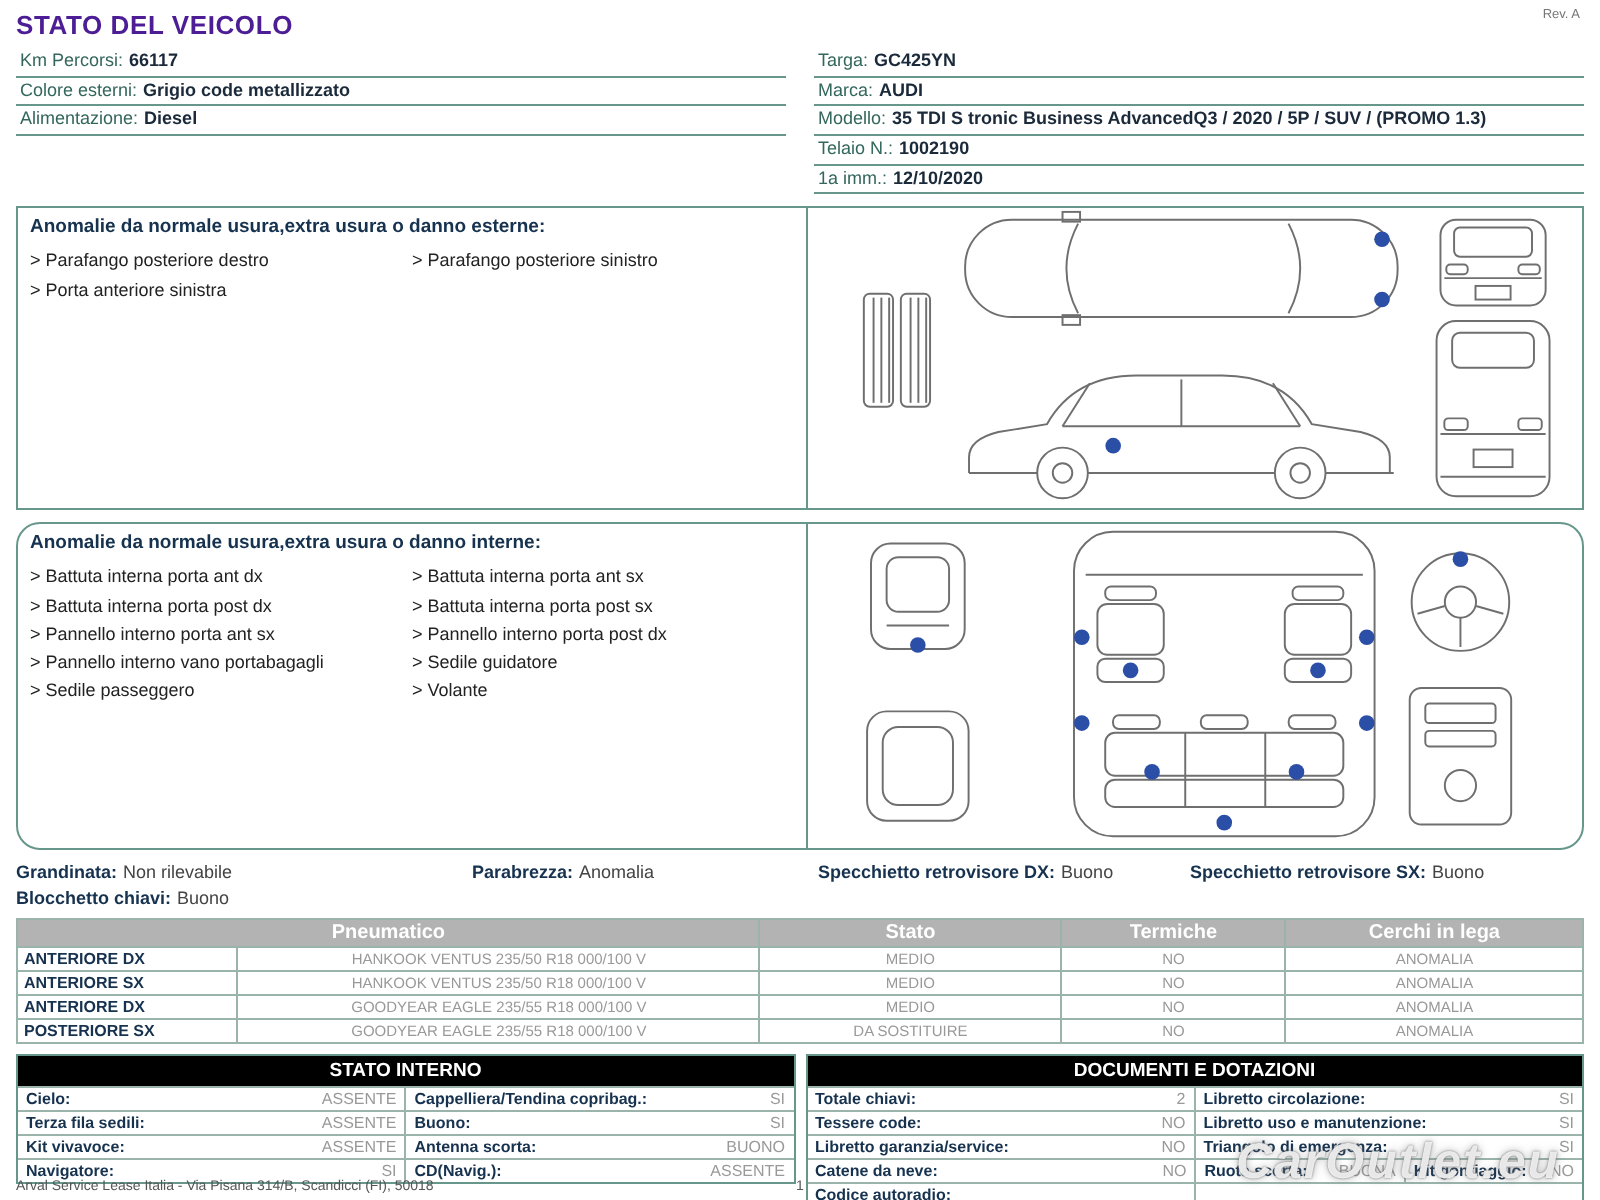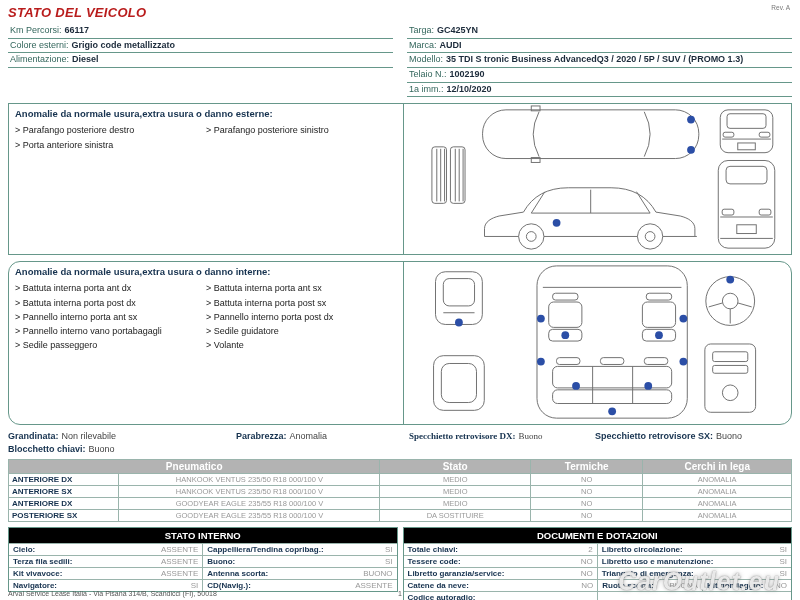--- a/index.html
+++ b/index.html
@@ -4,21 +4,21 @@
 <style>
   * { box-sizing: border-box; }
   html,body { margin:0; padding:0; }
   body {
     width:800px; height:600px; overflow:hidden; position:relative;
     background:#fff; color:#333;
     font-family:"Liberation Sans", sans-serif;
   }
   .page { padding:5px 8px; position:relative; }
 
-  .doc-title { color:#b91c1c; font-size:13px; font-weight:bold; letter-spacing:.3px;font-style:italic; }
+  .doc-title { color:#4c1d95; font-size:13px; font-weight:bold; letter-spacing:.3px; }
   .rev { position:absolute; top:4px; right:10px; font-size:6.5px; color:#777; }
 
   .head-grid { display:flex; gap:14px; margin-top:4px; }
   .head-col { flex:1; min-width:0; }
   .frow { display:flex; flex-wrap:wrap; gap:3px; border-bottom:1px solid #66978a; padding:1px 2px; font-size:9px; line-height:1.3; }
   .flabel { color:#33665c; }
   .fval { font-weight:bold; color:#1b2a3a; }
 
   .section { border:1px solid #66978a; margin-top:6px; display:flex; }
   .section.ext { height:152px; }
@@ -29,21 +29,21 @@
   .sec-heading { font-weight:bold; font-size:9.5px; color:#16324f; margin-bottom:6px; }
   .items { display:flex; }
   .items .col { width:50%; min-width:0; }
   .item { font-size:9px; color:#222; margin-bottom:3px; line-height:1.25; }
 
   .summary { margin-top:6px; font-size:9px; }
   .sumrow { display:flex; margin-bottom:3px; }
   .sumrow .pair { white-space:nowrap; }
   .sumrow1 .pair:nth-child(1){ width:228px; }
   .sumrow1 .pair:nth-child(2){ width:173px; }
-  .sumrow1 .pair:nth-child(3){ width:186px;font-family:Liberation Serif, serif; }
+  .sumrow1 .pair:nth-child(3){ width:186px; }
   .sum-label { font-weight:bold; color:#16324f; }
   .sum-val { color:#444; margin-left:3px; }
 
   table.tyres { width:100%; border-collapse:collapse; margin-top:5px; table-layout:fixed; }
   .tyres th { background:#b3b3b3; color:#fff; font-size:10px; font-weight:bold; border:1px solid #9ab4ac; padding:1px 2px; text-align:center; }
   .tyres td { border:1px solid #9ab4ac; font-size:7.5px; color:#999; text-align:center; padding:1px 3px; white-space:nowrap; overflow:hidden; }
   .tyres td.pos { color:#16324f; font-weight:bold; text-align:left; font-size:8px; }
 
   .bottom { display:flex; gap:5px; margin-top:5px; align-items:flex-start; }
   .btable { flex:1; border:1px solid #66978a; min-width:0; }

